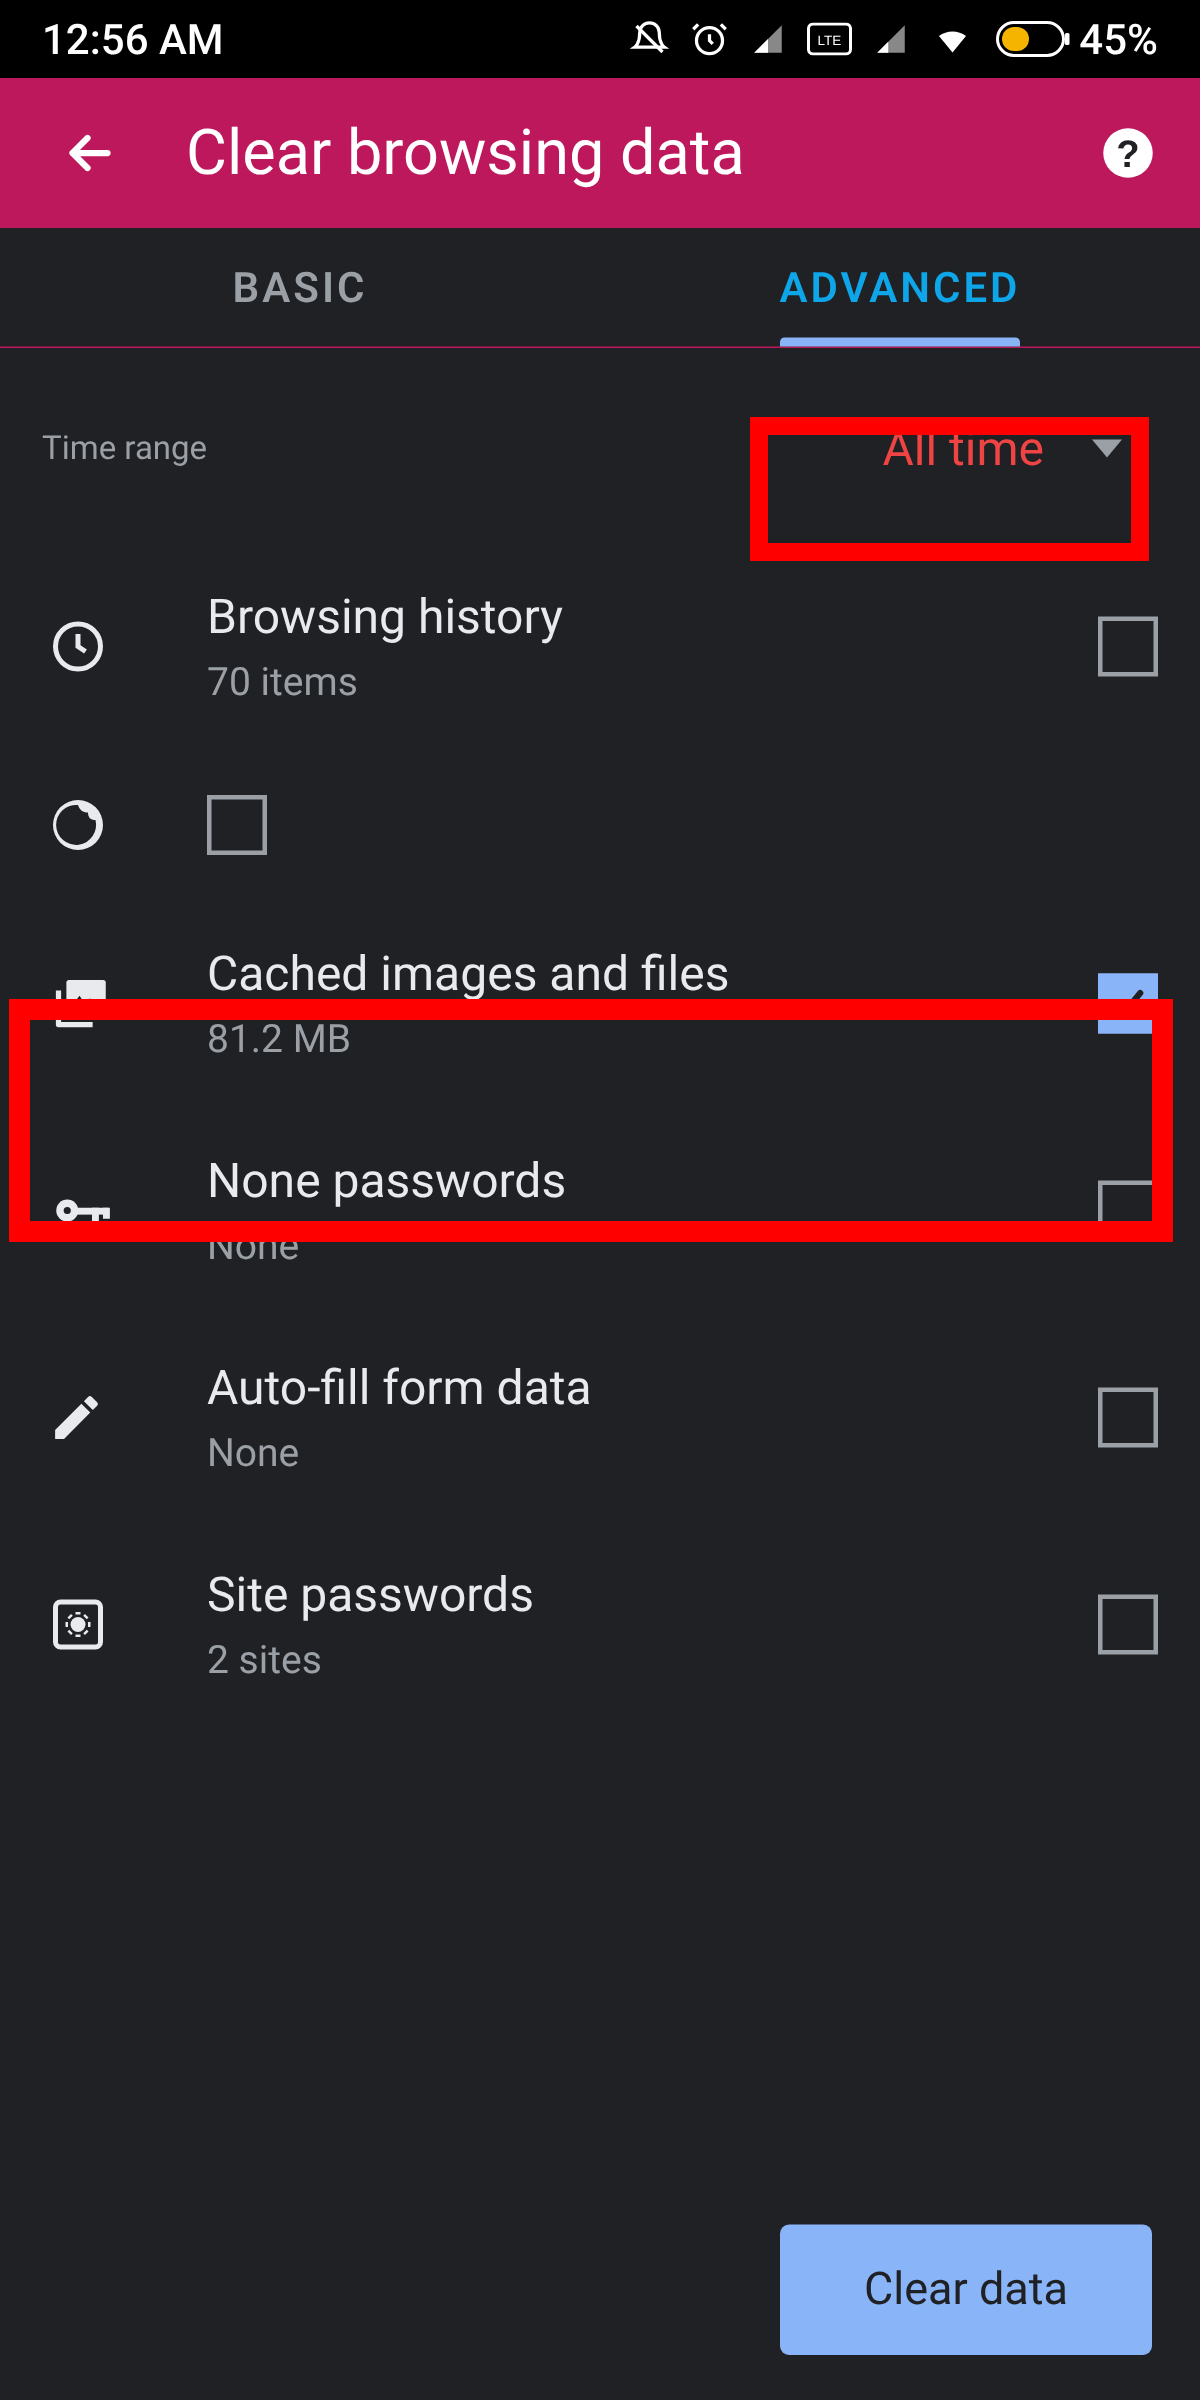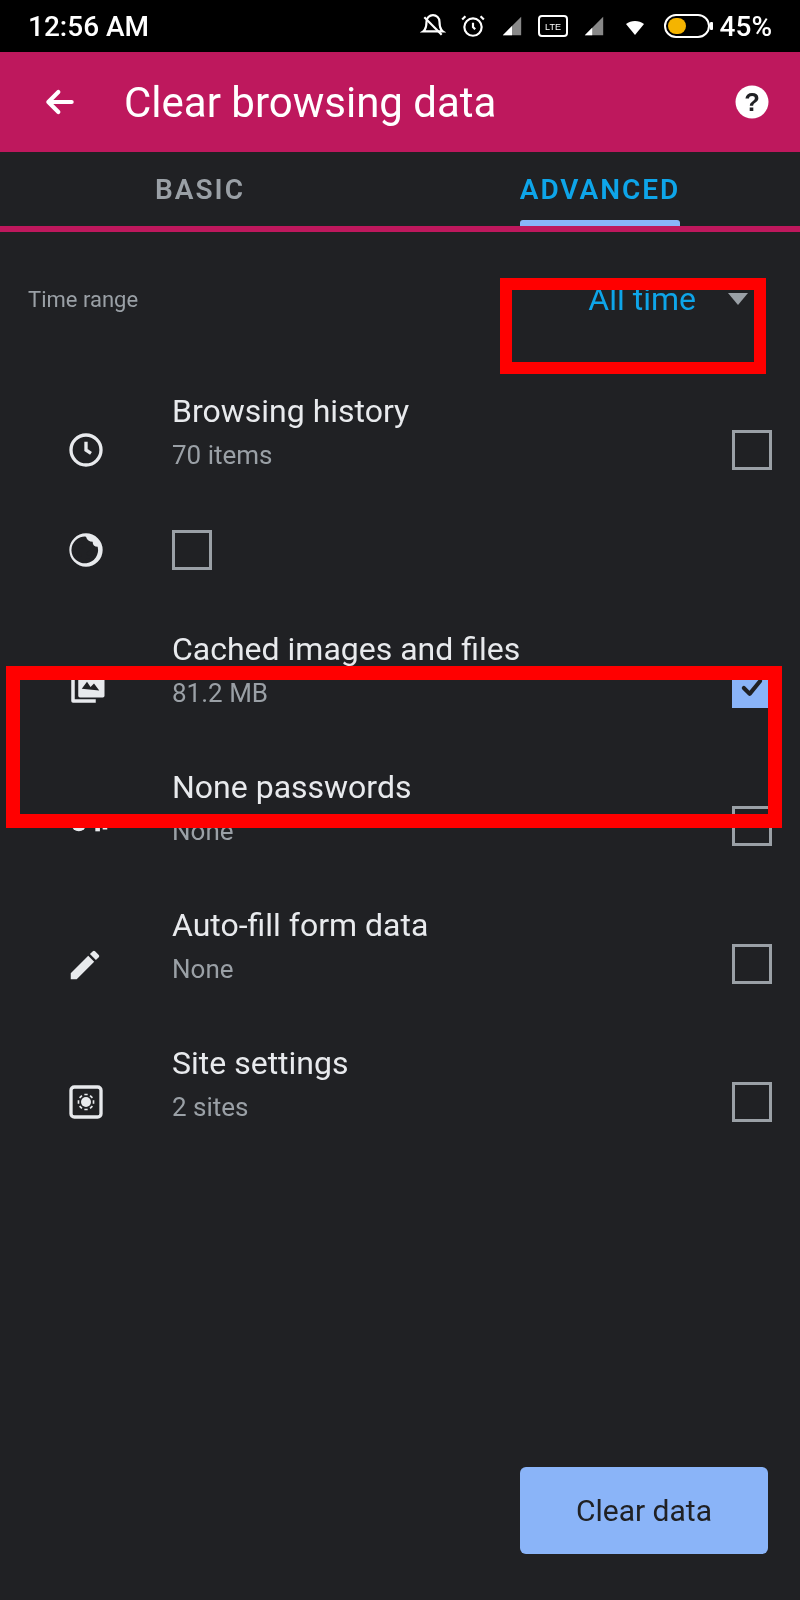--- a/index.html
+++ b/index.html
@@ -35,21 +35,21 @@
     padding: 0 24px 0 36px;
     gap: 40px;
     background: #be185d;
   }
   .appbar .title { flex: 1; font-size: 42px; font-weight: 400; color: #ffffff; }
   .icon-btn { width: 48px; height: 48px; display:flex;align-items:center;justify-content:center;cursor:pointer;}
   
   .tabs {
     display: flex;
     height: 80px;
-    border-bottom: 6px solid #be185d;
+    border-bottom: 1px solid #be185d;
   }
   .tab {
     flex: 1;
     display: flex;
     align-items: center;
     justify-content: center;
     font-size: 28px;
     font-weight: 600;
     letter-spacing: 2px;
     color: #9aa0a6;
@@ -67,61 +67,60 @@
   
   .timerow {
     display: flex;
     align-items: center;
     padding: 36px 28px 32px 28px;
   }
   .timerow .label { font-size: 22px; color: #9aa0a6; flex: 1; }
   .dropdown {
     display: flex; align-items: center; gap: 32px;
     padding: 12px 24px;
-    font-size: 32px; color: #0ea5e9;
+    font-size: 32px; color: #ef4444;
     cursor: pointer;
     position: relative; z-index: 2;
   }
   .chev { width:0;height:0;border-left:10px solid transparent;border-right:10px solid transparent;border-top:12px solid #9aa0a6;}
   .highlight1 {
     position: absolute;
     top: 278px; left: 500px; width: 266px; height: 96px;
     border: 12px solid #ff0000; z-index:5; pointer-events:none;
   }
   .highlight2 {
     position: absolute;
     top: 666px; left: 6px; width: 776px; height: 162px;
     border: 14px solid #ff0000; z-index:5; pointer-events:none;
   }
   
   .list { }
   .item {
-    display: flex; align-items: flex-end;
+    display: flex; align-items: center;
     padding: 30px 28px 30px 28px;
     gap: 0;
-    margin-left: 34px;
   }
   .item .lead {
     width: 110px; display:flex; align-items:center; justify-content:flex-start; padding-left:4px;
   }
   .item .body { flex:1; }
   .item .body .t1 { font-size: 32px; color: #e8eaed; }
   .item .body .t2 { font-size: 26px; color: #9aa0a6; margin-top: 10px; }
   .chk {
     width: 40px; height: 40px; border: 3px solid #9aa0a6;
     display:flex;align-items:center;justify-content:center;
     cursor:pointer;
   }
   .chk.checked { background:#8ab4f8; border-color:#8ab4f8; }
   .chk.checked svg { display:block; }
   .chk svg { display:none; }
   
   .clearbtn {
     position: absolute;
-    bottom: 46px; right: 32px;
+    bottom: 30px; right: 32px;
     background: #8ab4f8;
     color: #202124;
     font-size: 30px;
     padding: 26px 56px;
     border-radius: 6px;
     cursor: pointer;
   }
 </style>
 </head>
 <body>
@@ -276,21 +275,21 @@
 
   <div class="item">
     <div class="lead">
       <svg width="40" height="40" viewBox="0 0 24 24" fill="none" stroke="#e8eaed" stroke-width="2">
           <rect x="3" y="3" width="18" height="18" rx="2"></rect>
           <circle cx="12" cy="12" r="3" fill="#e8eaed" stroke="none"></circle>
           <path d="M12 7v1M12 16v1M7 12h1M16 12h1M8.5 8.5l.7.7M14.8 14.8l.7.7M15.5 8.5l-.7.7M9.2 14.8l-.7.7" stroke="#e8eaed"></path>
         </svg>
     </div>
     <div class="body">
-      <div class="t1">Site settings</div>
+      <div class="t1">Site passwords</div>
       <div class="t2">2 sites</div>
     </div>
     <div class="chk"></div>
   </div>
 
 </div>
 <div class="highlight2"></div>
 
 <div class="clearbtn">
   <span>Clear data</span>

